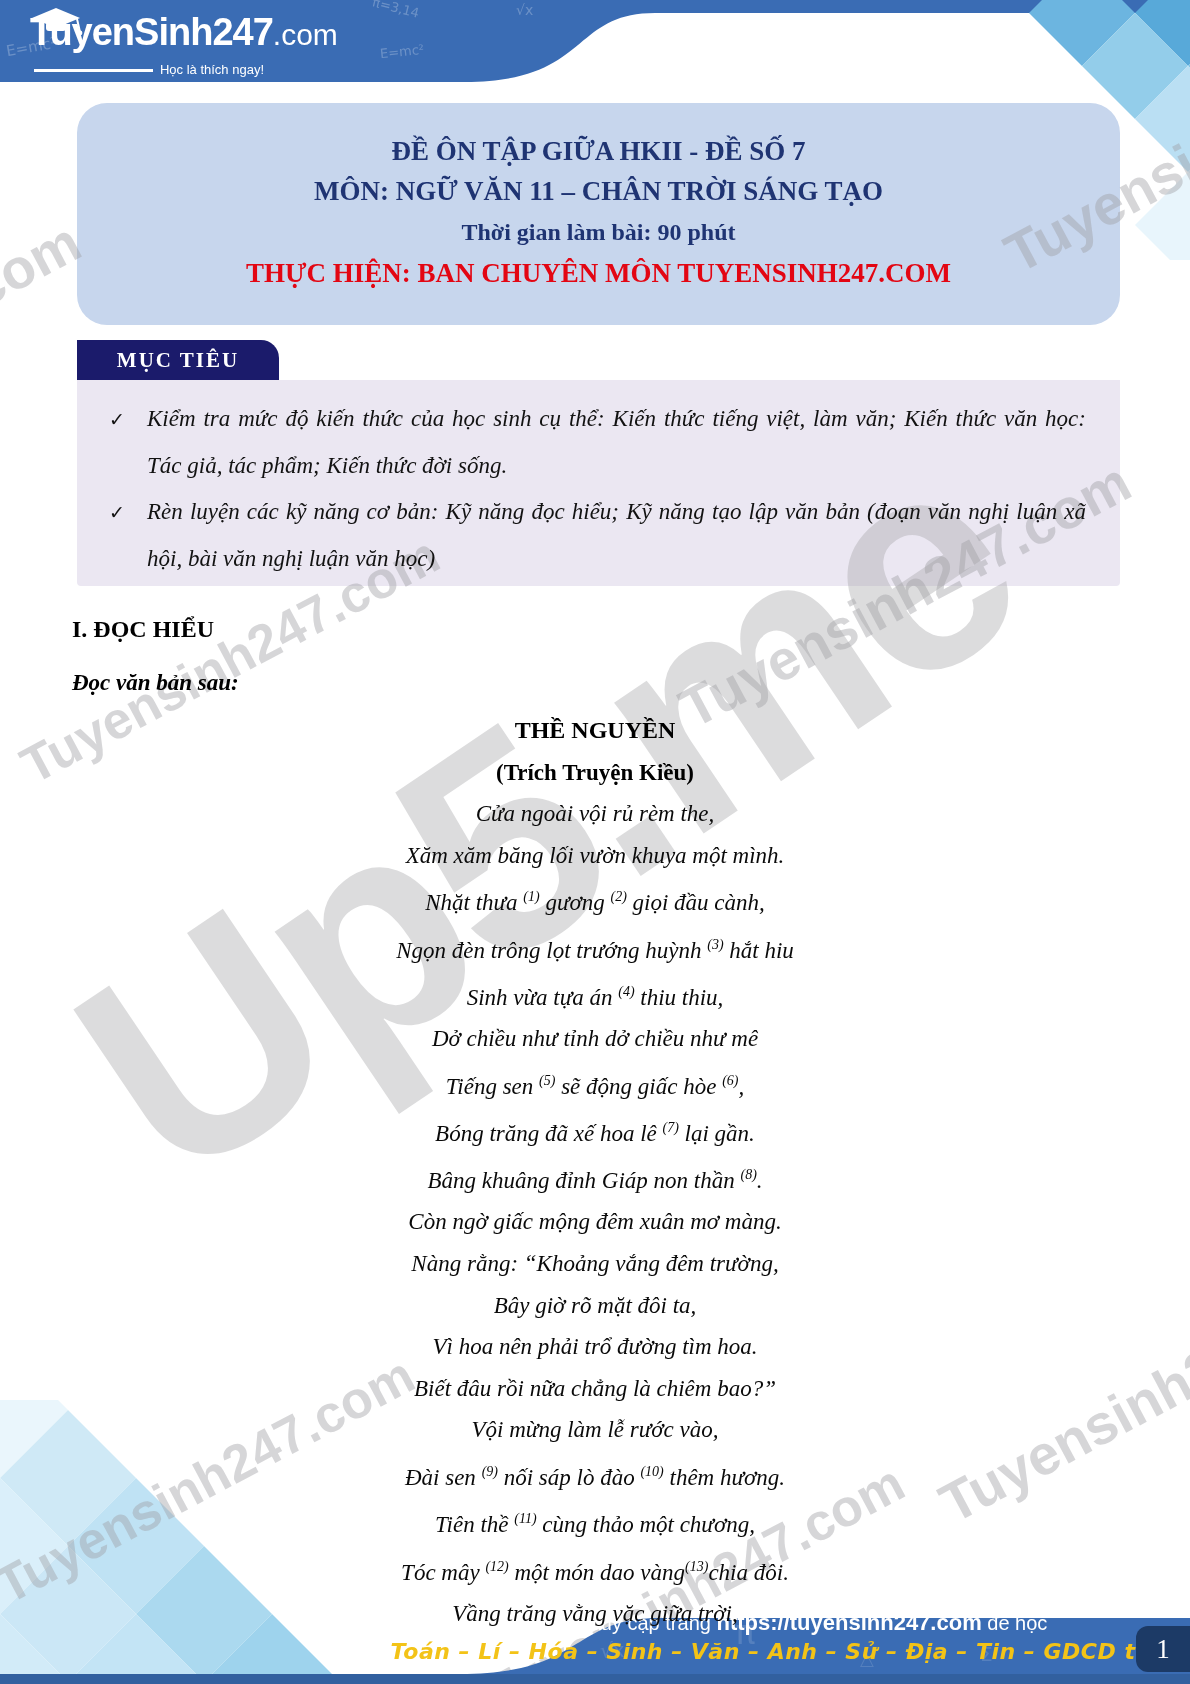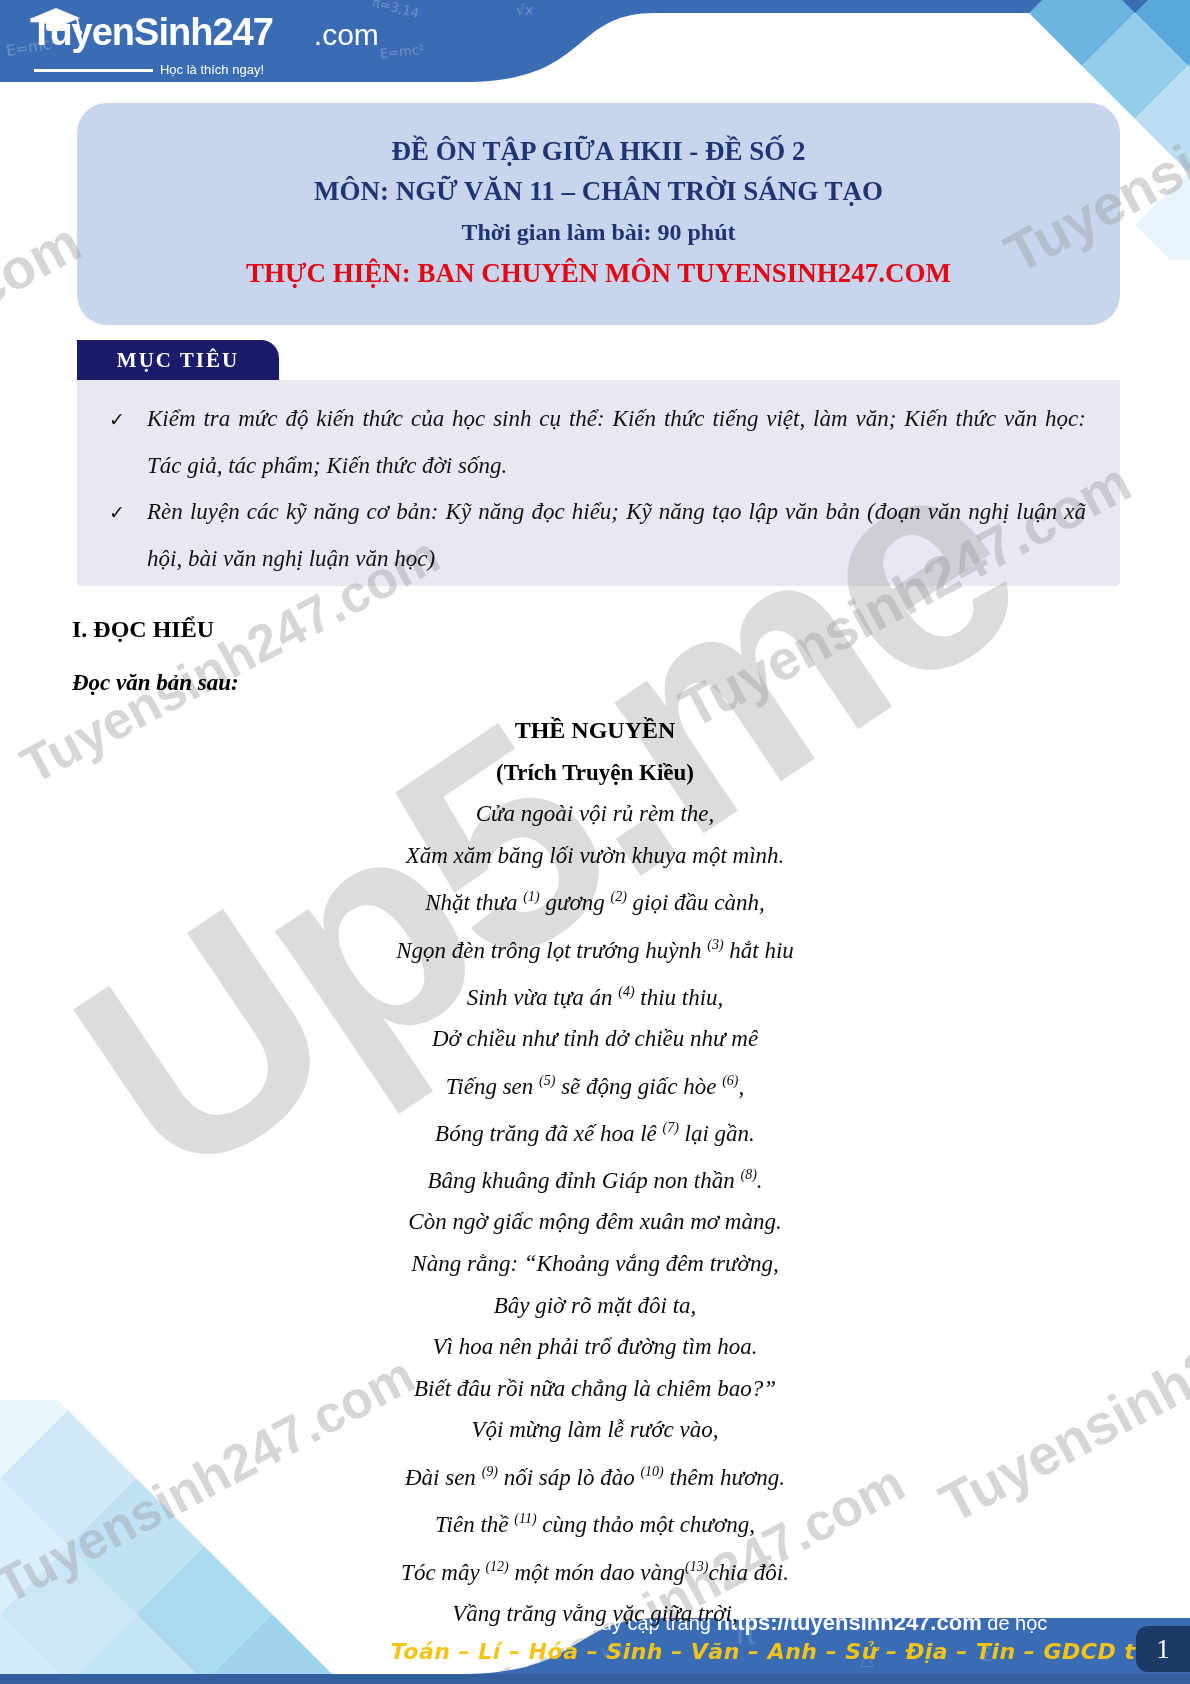--- a/index.html
+++ b/index.html
@@ -5,21 +5,21 @@
   html,body{margin:0;padding:0;background:#888;}
   .page{position:relative;width:1190px;height:1684px;background:#ffffff;overflow:hidden;margin:0 auto;
         font-family:"Liberation Serif","DejaVu Serif",serif;}
 
   
   .banner{position:absolute;top:0;left:0;width:1190px;height:110px;}
   .banner svg{position:absolute;top:0;left:0;}
   .doodle{position:absolute;color:rgba(255,255,255,.25);font-family:"DejaVu Sans",sans-serif;white-space:nowrap;}
   .logo{position:absolute;top:6px;left:30px;width:280px;height:80px;color:#fff;}
   .logo-row{font-family:"Liberation Sans","DejaVu Sans",sans-serif;font-weight:bold;font-size:38px;letter-spacing:-1px;line-height:52px;}
-  .logo-com{font-weight:normal;font-size:30px;letter-spacing:0;margin-left:41px;}
+  .logo-com{font-weight:normal;font-size:30px;letter-spacing:0;}
   .cap{position:absolute;left:124px;top:-8px;}
   .logo-underline{position:absolute;left:4px;top:56px;width:230px;display:flex;align-items:center;}
   .logo-underline .rule{flex:1;height:2.5px;background:#fff;margin-top:2px;}
   .logo-tagline{font-family:"Liberation Sans","DejaVu Sans",sans-serif;font-size:13px;color:#fff;margin-left:7px;white-space:nowrap;}
 
   
   .corner{position:absolute;pointer-events:none;}
 
   
   .title-box{position:absolute;left:77px;top:103px;width:1043px;height:222px;background:#c7d6ed;border-radius:30px;padding-top:28px;box-sizing:border-box;}
@@ -113,21 +113,21 @@
       <polygon points="136,1478 204,1546 136,1614 68,1546" fill="#bfe2f4"></polygon>
       <polygon points="68,1546 136,1614 68,1682 0,1614" fill="#cbe7f6"></polygon>
       <polygon points="204,1546 272,1614 204,1682 136,1614" fill="#abd9ef"></polygon>
       <polygon points="0,1614 68,1682 0,1750 -68,1682" fill="#d2ebf8"></polygon>
       <polygon points="136,1614 204,1682 136,1750 68,1682" fill="#c3e4f5"></polygon>
       <polygon points="272,1614 340,1682 272,1750 204,1682" fill="#9ed3ed"></polygon>
     </g>
   </svg>
 
   <div class="title-box">
-    <div class="title-line">ĐỀ ÔN TẬP GIỮA HKII - ĐỀ SỐ 2</div>
+    <div class="title-line">ĐỀ ÔN TẬP GIỮA HKII - ĐỀ SỐ 7</div>
     <div class="title-line">MÔN: NGỮ VĂN 11 – CHÂN TRỜI SÁNG TẠO</div>
     <div class="title-line small">Thời gian làm bài: 90 phút</div>
     <div class="title-line red">THỰC HIỆN: BAN CHUYÊN MÔN TUYENSINH247.COM</div>
   </div>
 
   <div class="obj-tab">MỤC TIÊU</div>
   <div class="obj-box">
     <div class="obj-line j">
       <span class="check">✓</span><span>Kiểm tra mức độ kiến thức của học sinh cụ thể: Kiến thức tiếng việt, làm văn; Kiến thức văn học:</span>
     </div>

